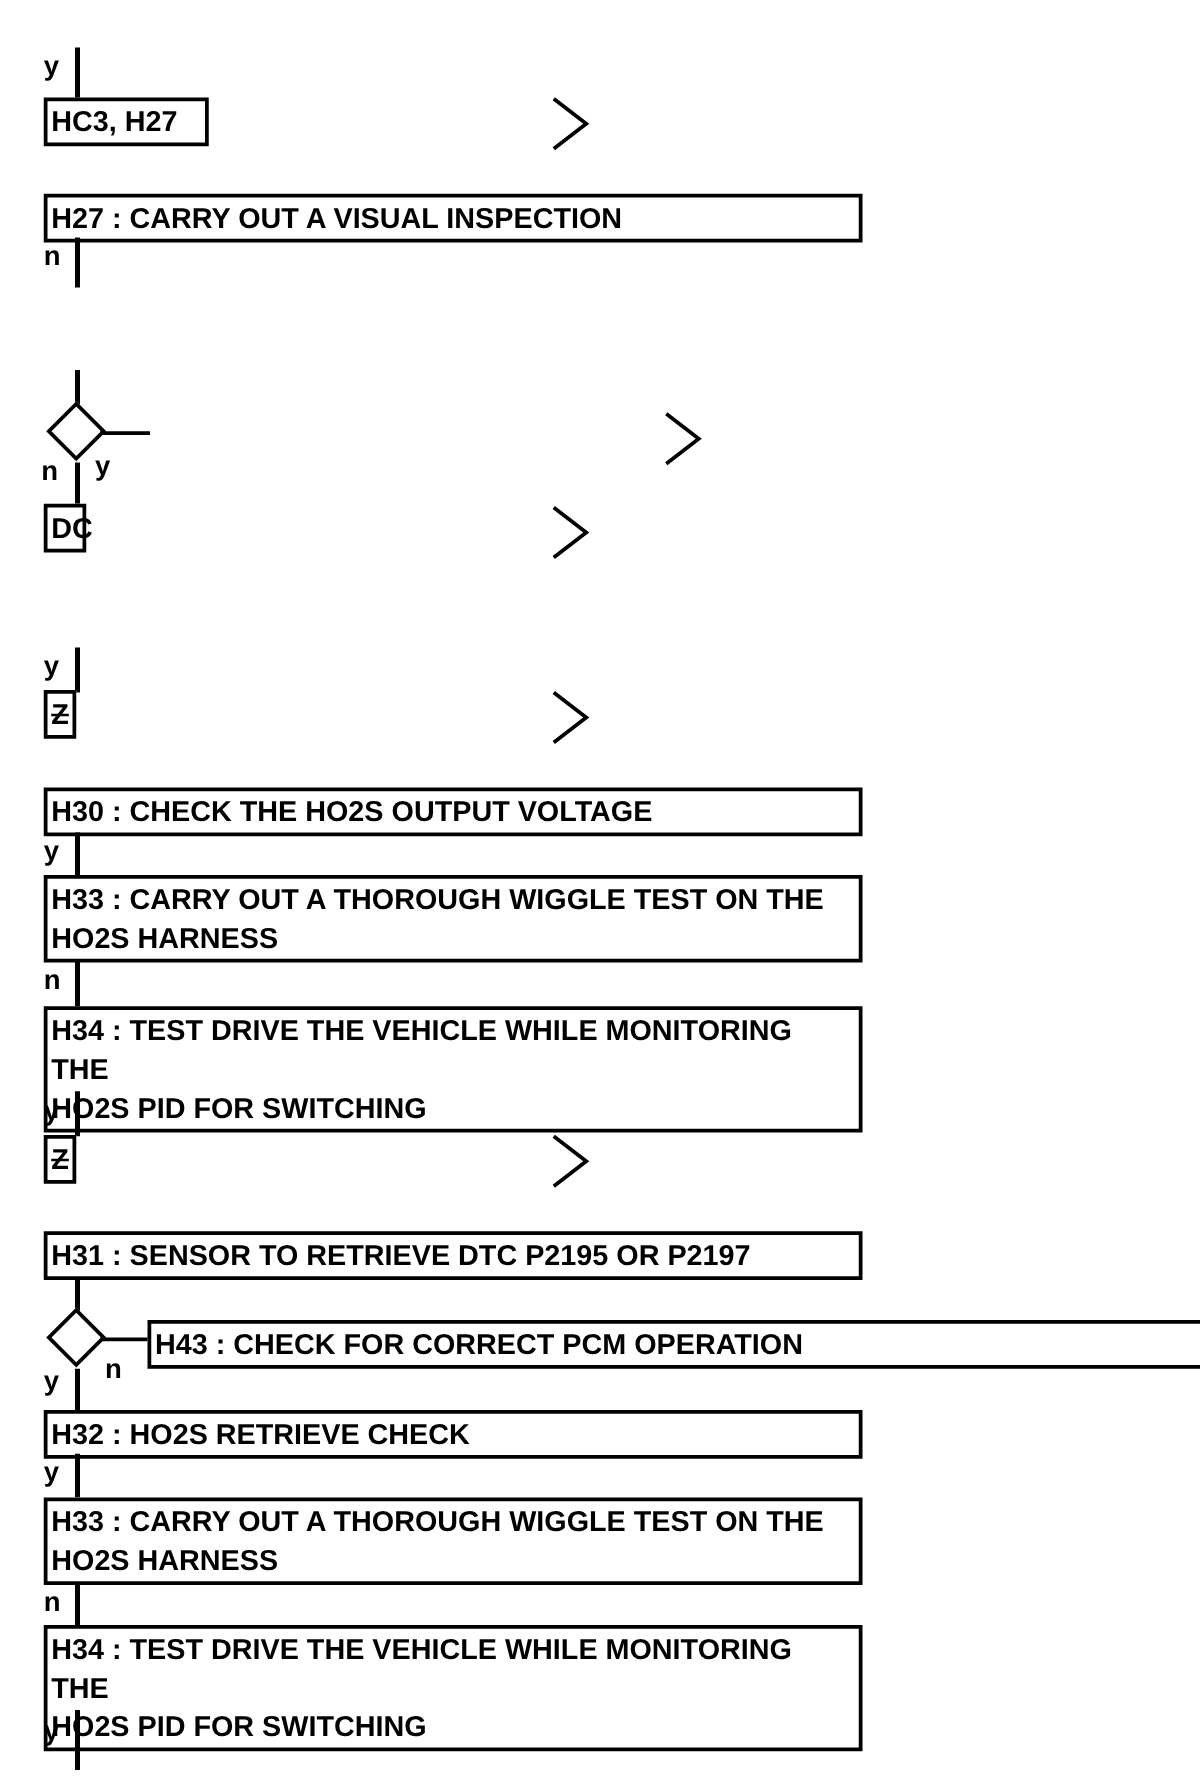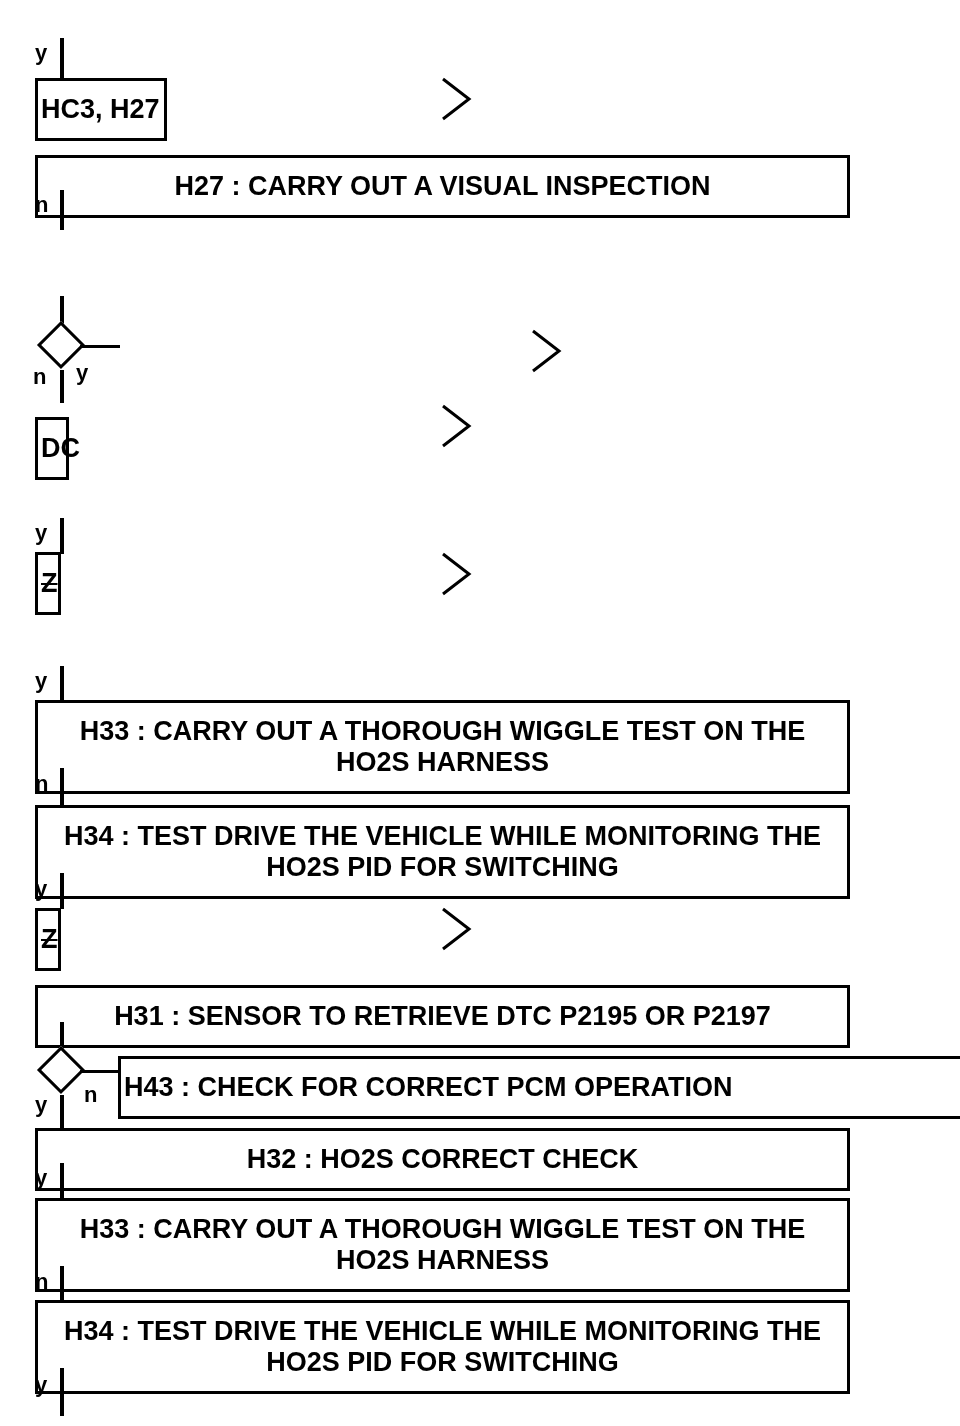--- a/index.html
+++ b/index.html
@@ -11,26 +11,26 @@
     background: #ffffff;
     color: #000000;
     font-family: "Liberation Sans", "DejaVu Sans", sans-serif;
     font-weight: bold;
     overflow: hidden;
   }
   .node {
     position: absolute;
     border: 3px solid #000;
     background: #fff;
-    font-size: 27px;
+    font-size: 23px;
     line-height: 31px;
-    padding: 13px 3px;
+    padding: 1px 3px;
     white-space: pre-line;
   }
-  .wide { left: 35px; width: 815px; text-align: center; }
+  .wide { left: 35px; width: 655px; }
   .blabel {
     position: absolute;
     font-size: 22px;
     line-height: 22px;
   }
   .vline { position: absolute; left: 60px; width: 4px; background: #000; }
   .hline { position: absolute; height: 3px; background: #000; }
   .diamond {
     position: absolute;
     left: 44px;
@@ -68,36 +68,37 @@
   <div class="hline" style="left:80px;top:345px;width:40px"></div>
   <div class="blabel" style="left:33px;top:366px">n</div>
   <div class="blabel" style="left:76px;top:362px">y</div>
   <div class="chev" style="left:530px;top:328px">
     <svg width="34" height="46" viewBox="0 0 34 46">
         <polyline points="3,3 29,23 3,43" fill="none" stroke="#000" stroke-width="3"></polyline>
       </svg>
   </div>
   <div class="vline" style="top:370px;height:33px"></div>
 
-  <div class="node" style="left:35px;top:417px;width:34px">DC</div>
+  <div class="node" style="left:35px;top:403px;width:34px">DC</div>
   <div class="chev" style="left:440px;top:403px">
     <svg width="34" height="46" viewBox="0 0 34 46">
         <polyline points="3,3 29,23 3,43" fill="none" stroke="#000" stroke-width="3"></polyline>
       </svg>
   </div>
 
   <div class="blabel" style="left:35px;top:522px">y</div>
   <div class="vline" style="top:518px;height:36px"></div>
   <div class="node zbox" style="left:35px;top:552px;width:26px">Z</div>
   <div class="chev" style="left:440px;top:551px">
     <svg width="34" height="46" viewBox="0 0 34 46">
         <polyline points="3,3 29,23 3,43" fill="none" stroke="#000" stroke-width="3"></polyline>
       </svg>
   </div>
 
+  <div class="node wide" style="top:630px">H30 : CHECK THE HO2S OUTPUT VOLTAGE</div>
   <div class="blabel" style="left:35px;top:670px">y</div>
   <div class="vline" style="top:666px;height:36px"></div>
 
   <div class="node wide" style="top:700px">H33 : CARRY OUT A THOROUGH WIGGLE TEST ON THE
 HO2S HARNESS</div>
   <div class="blabel" style="left:35px;top:773px">n</div>
   <div class="vline" style="top:768px;height:38px"></div>
 
   <div class="node wide" style="top:805px">H34 : TEST DRIVE THE VEHICLE WHILE MONITORING THE
 HO2S PID FOR SWITCHING</div>
@@ -113,21 +114,21 @@
   <div class="node wide" style="top:985px">H31 : SENSOR TO RETRIEVE DTC P2195 OR P2197</div>
   <div class="vline" style="top:1022px;height:34px"></div>
 
   <div class="diamond" style="top:1053px"></div>
   <div class="hline" style="left:80px;top:1070px;width:40px"></div>
   <div class="node" style="left:118px;top:1056px;width:926px">H43 : CHECK FOR CORRECT PCM OPERATION</div>
   <div class="blabel" style="left:84px;top:1084px">n</div>
   <div class="blabel" style="left:35px;top:1094px">y</div>
   <div class="vline" style="top:1095px;height:33px"></div>
 
-  <div class="node wide" style="top:1128px">H32 : HO2S CORRECT CHECK</div>
+  <div class="node wide" style="top:1128px">H32 : HO2S RETRIEVE CHECK</div>
   <div class="blabel" style="left:35px;top:1167px">y</div>
   <div class="vline" style="top:1163px;height:35px"></div>
 
   <div class="node wide" style="top:1198px">H33 : CARRY OUT A THOROUGH WIGGLE TEST ON THE
 HO2S HARNESS</div>
   <div class="blabel" style="left:35px;top:1271px">n</div>
   <div class="vline" style="top:1266px;height:36px"></div>
 
   <div class="node wide" style="top:1300px">H34 : TEST DRIVE THE VEHICLE WHILE MONITORING THE
 HO2S PID FOR SWITCHING</div>

